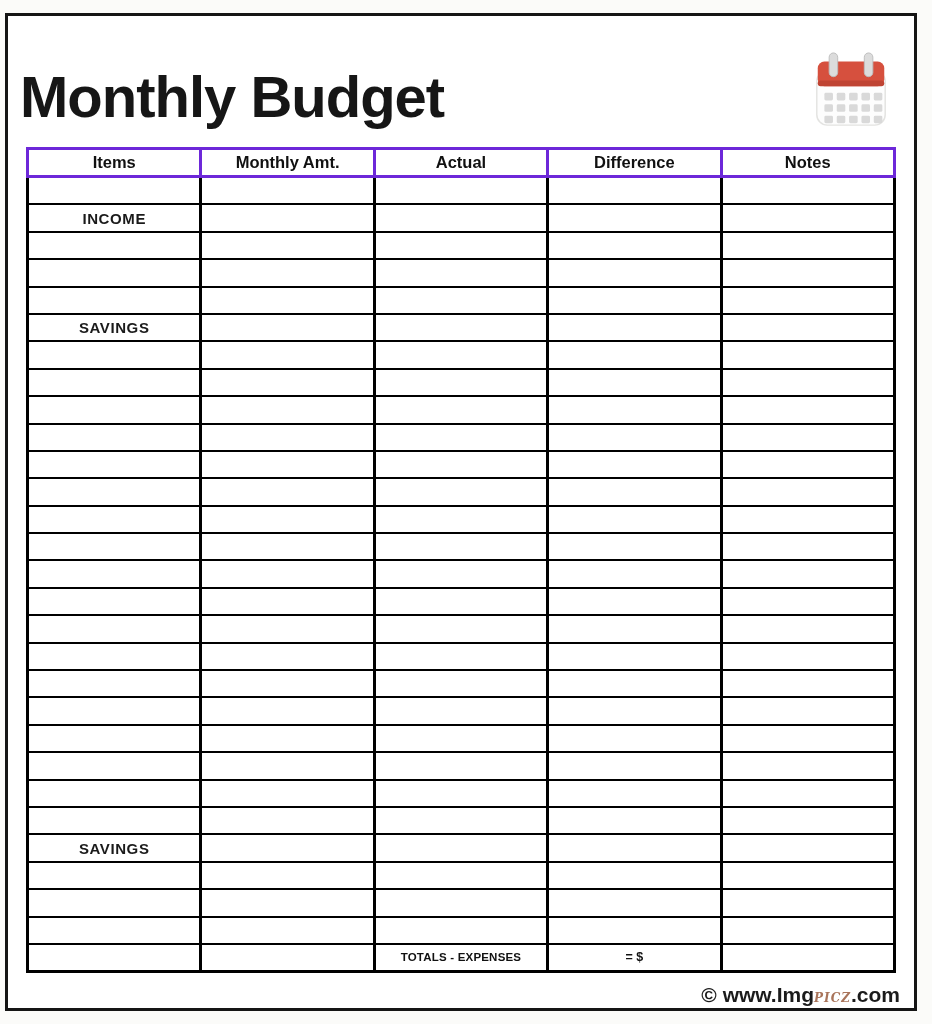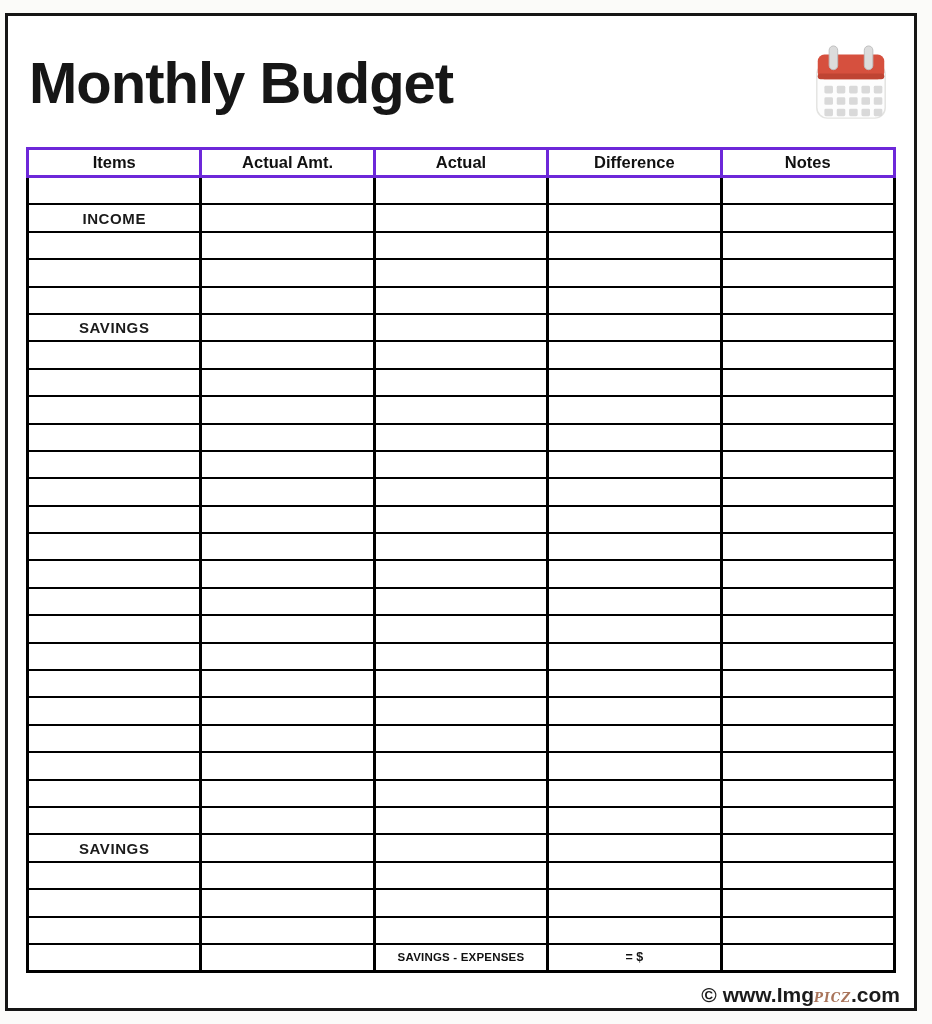--- a/index.html
+++ b/index.html
@@ -18,22 +18,22 @@
     top: 13px;
     width: 912px;
     height: 998px;
     box-sizing: border-box;
     border: 3px solid #151515;
     background: #ffffff;
   }
   .titlebar {
     display: flex;
     justify-content: space-between;
-    align-items: center;
-    padding: 22px 26px 0 21px;
+    align-items: flex-end;
+    padding: 22px 26px 0 12px;
     height: 90px;
   }
   .page-title {
     margin: 0;
     font-size: 58px;
     font-weight: bold;
     line-height: 1.05;
     letter-spacing: -1px;
     color: #161616;
   }
@@ -145,21 +145,21 @@
     <colgroup>
         <col>
         <col>
         <col>
         <col>
         <col>
       </colgroup>
     <thead>
       <tr>
         <th>Items</th>
-        <th>Actual Amt.</th>
+        <th>Monthly Amt.</th>
         <th>Actual</th>
         <th>Difference</th>
         <th>Notes</th>
       </tr>
     </thead>
     <tbody>
         <tr>
           <td></td>
           <td></td>
           <td></td>
@@ -351,21 +351,21 @@
         <tr>
           <td></td>
           <td></td>
           <td></td>
           <td></td>
           <td></td>
         </tr>
         <tr>
           <td></td>
           <td></td>
-          <td class="formula-label">SAVINGS - EXPENSES</td>
+          <td class="formula-label">TOTALS - EXPENSES</td>
           <td class="formula-eq">= $</td>
           <td></td>
         </tr>
       </tbody>
   </table>
 
   <div class="watermark">
     <span>© www.Img</span><span class="brand" style="color: rgb(169, 116, 90);">PICZ</span><span>.com</span>
   </div>
 

